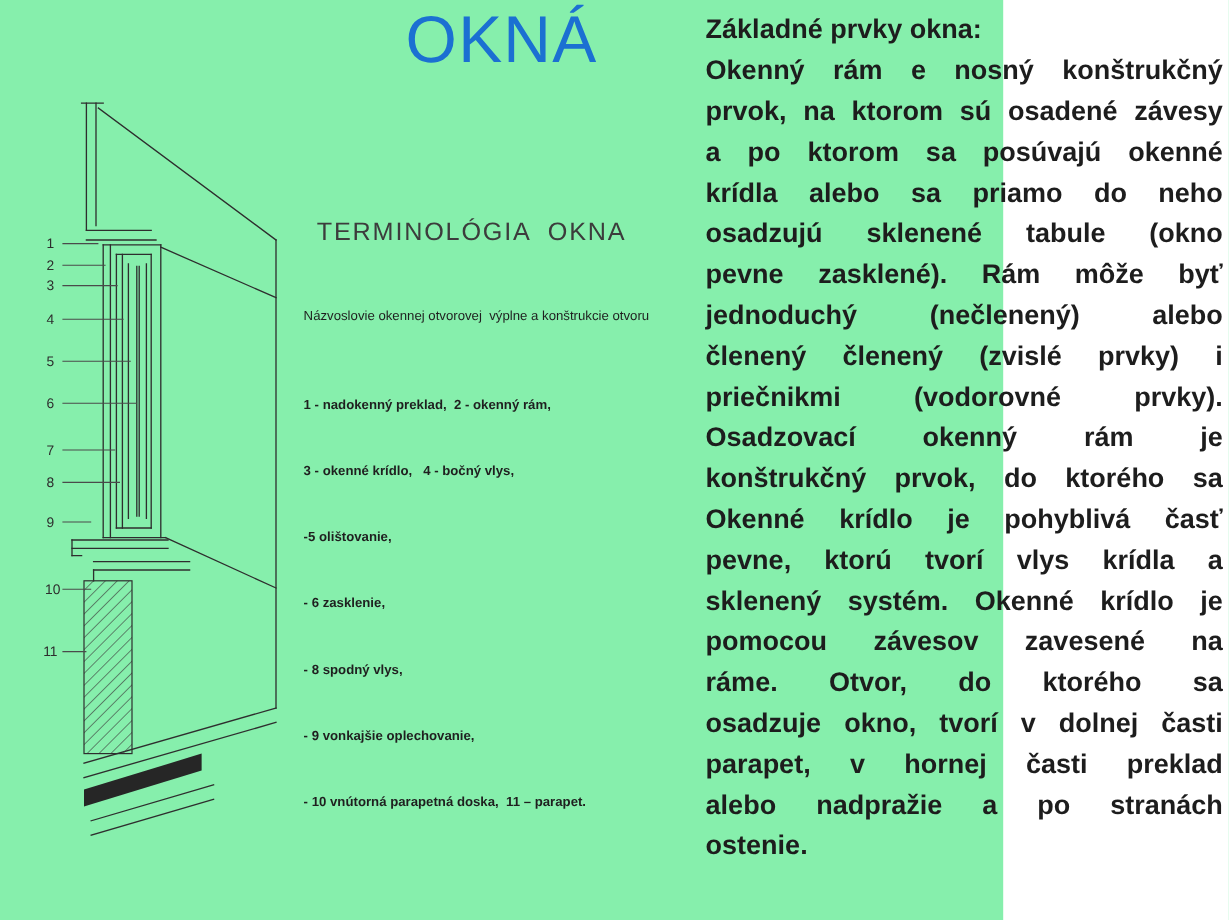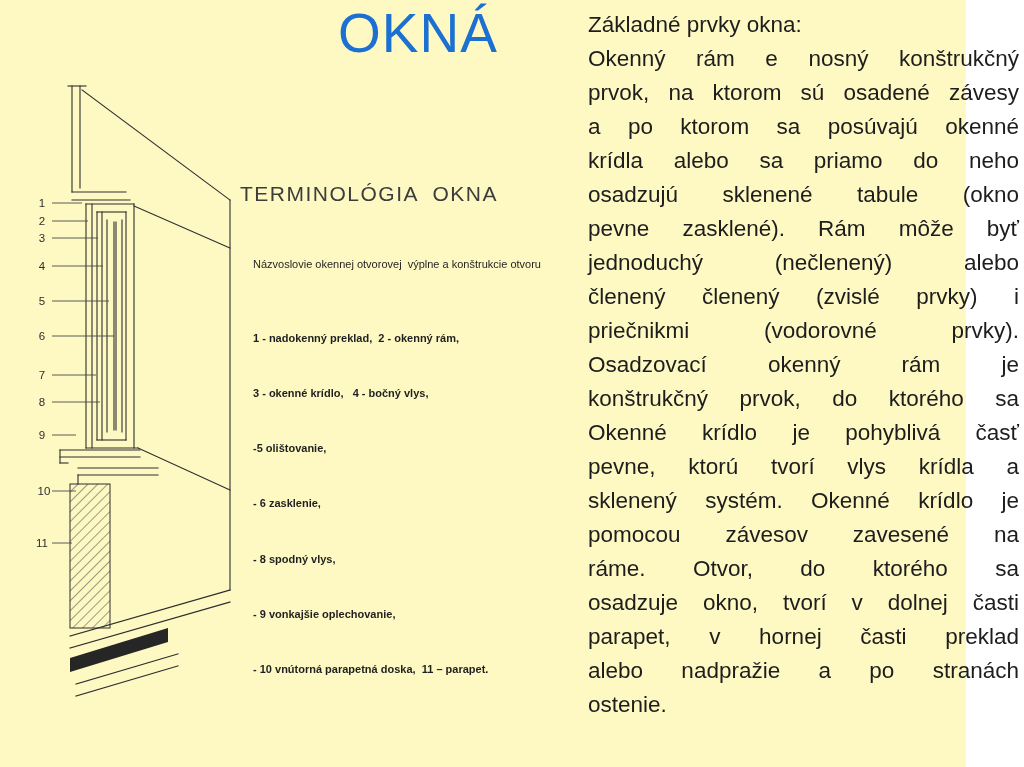--- a/index.html
+++ b/index.html
@@ -1,46 +1,46 @@
 <!DOCTYPE html>
 <html><head>
 <meta charset="utf-8">
 <style>
   * { margin:0; padding:0; box-sizing:border-box; }
   html, body { width:1024px; height:767px; overflow:hidden; }
   body { font-family:"Liberation Sans", sans-serif; background:#ffffff; }
-  .slide { position:relative; width:966px; height:767px; background:#fef9c3; }
+  .slide { position:relative; width:836px; height:767px; background:#86efac; }
 
   .title {
     position:absolute; left:338px; top:6px;
     font-size:55px; font-weight:400; letter-spacing:1px;
     color:#1b70d2; line-height:1;
   }
 
   .svg-wrap { position:absolute; left:26px; top:80px; }
 
   .term-heading {
-    position:absolute; left:240px; top:182px;
+    position:absolute; left:264px; top:182px;
     font-size:21px; color:#3c3c3c; letter-spacing:1.5px;
     white-space:pre-wrap;
   }
   .term-sub {
     position:absolute; left:253px; top:258px;
     font-size:11px; font-weight:normal; color:#1f1f1f;
     white-space:pre-wrap;
   }
   .legend {
     position:absolute; left:253px; top:292px;
     font-size:11px; font-weight:bold; color:#1f1f1f;
     line-height:18.4px; white-space:pre-wrap;
   }
 
   .body-col {
     position:absolute; left:588px; top:8px; width:431px;
-    font-size:22.5px; line-height:34px; color:#1d1d1d;
+    font-size:22.5px; line-height:34px; color:#1d1d1d;font-weight:bold;
   }
   .jline { text-align:justify; text-align-last:justify; }
   .jline.pend { text-align-last:left; }
   .jline.head { text-align-last:left; }
 
   svg text { font-family:"Liberation Sans", sans-serif; }
 </style>
 </head>
 <body>
 

